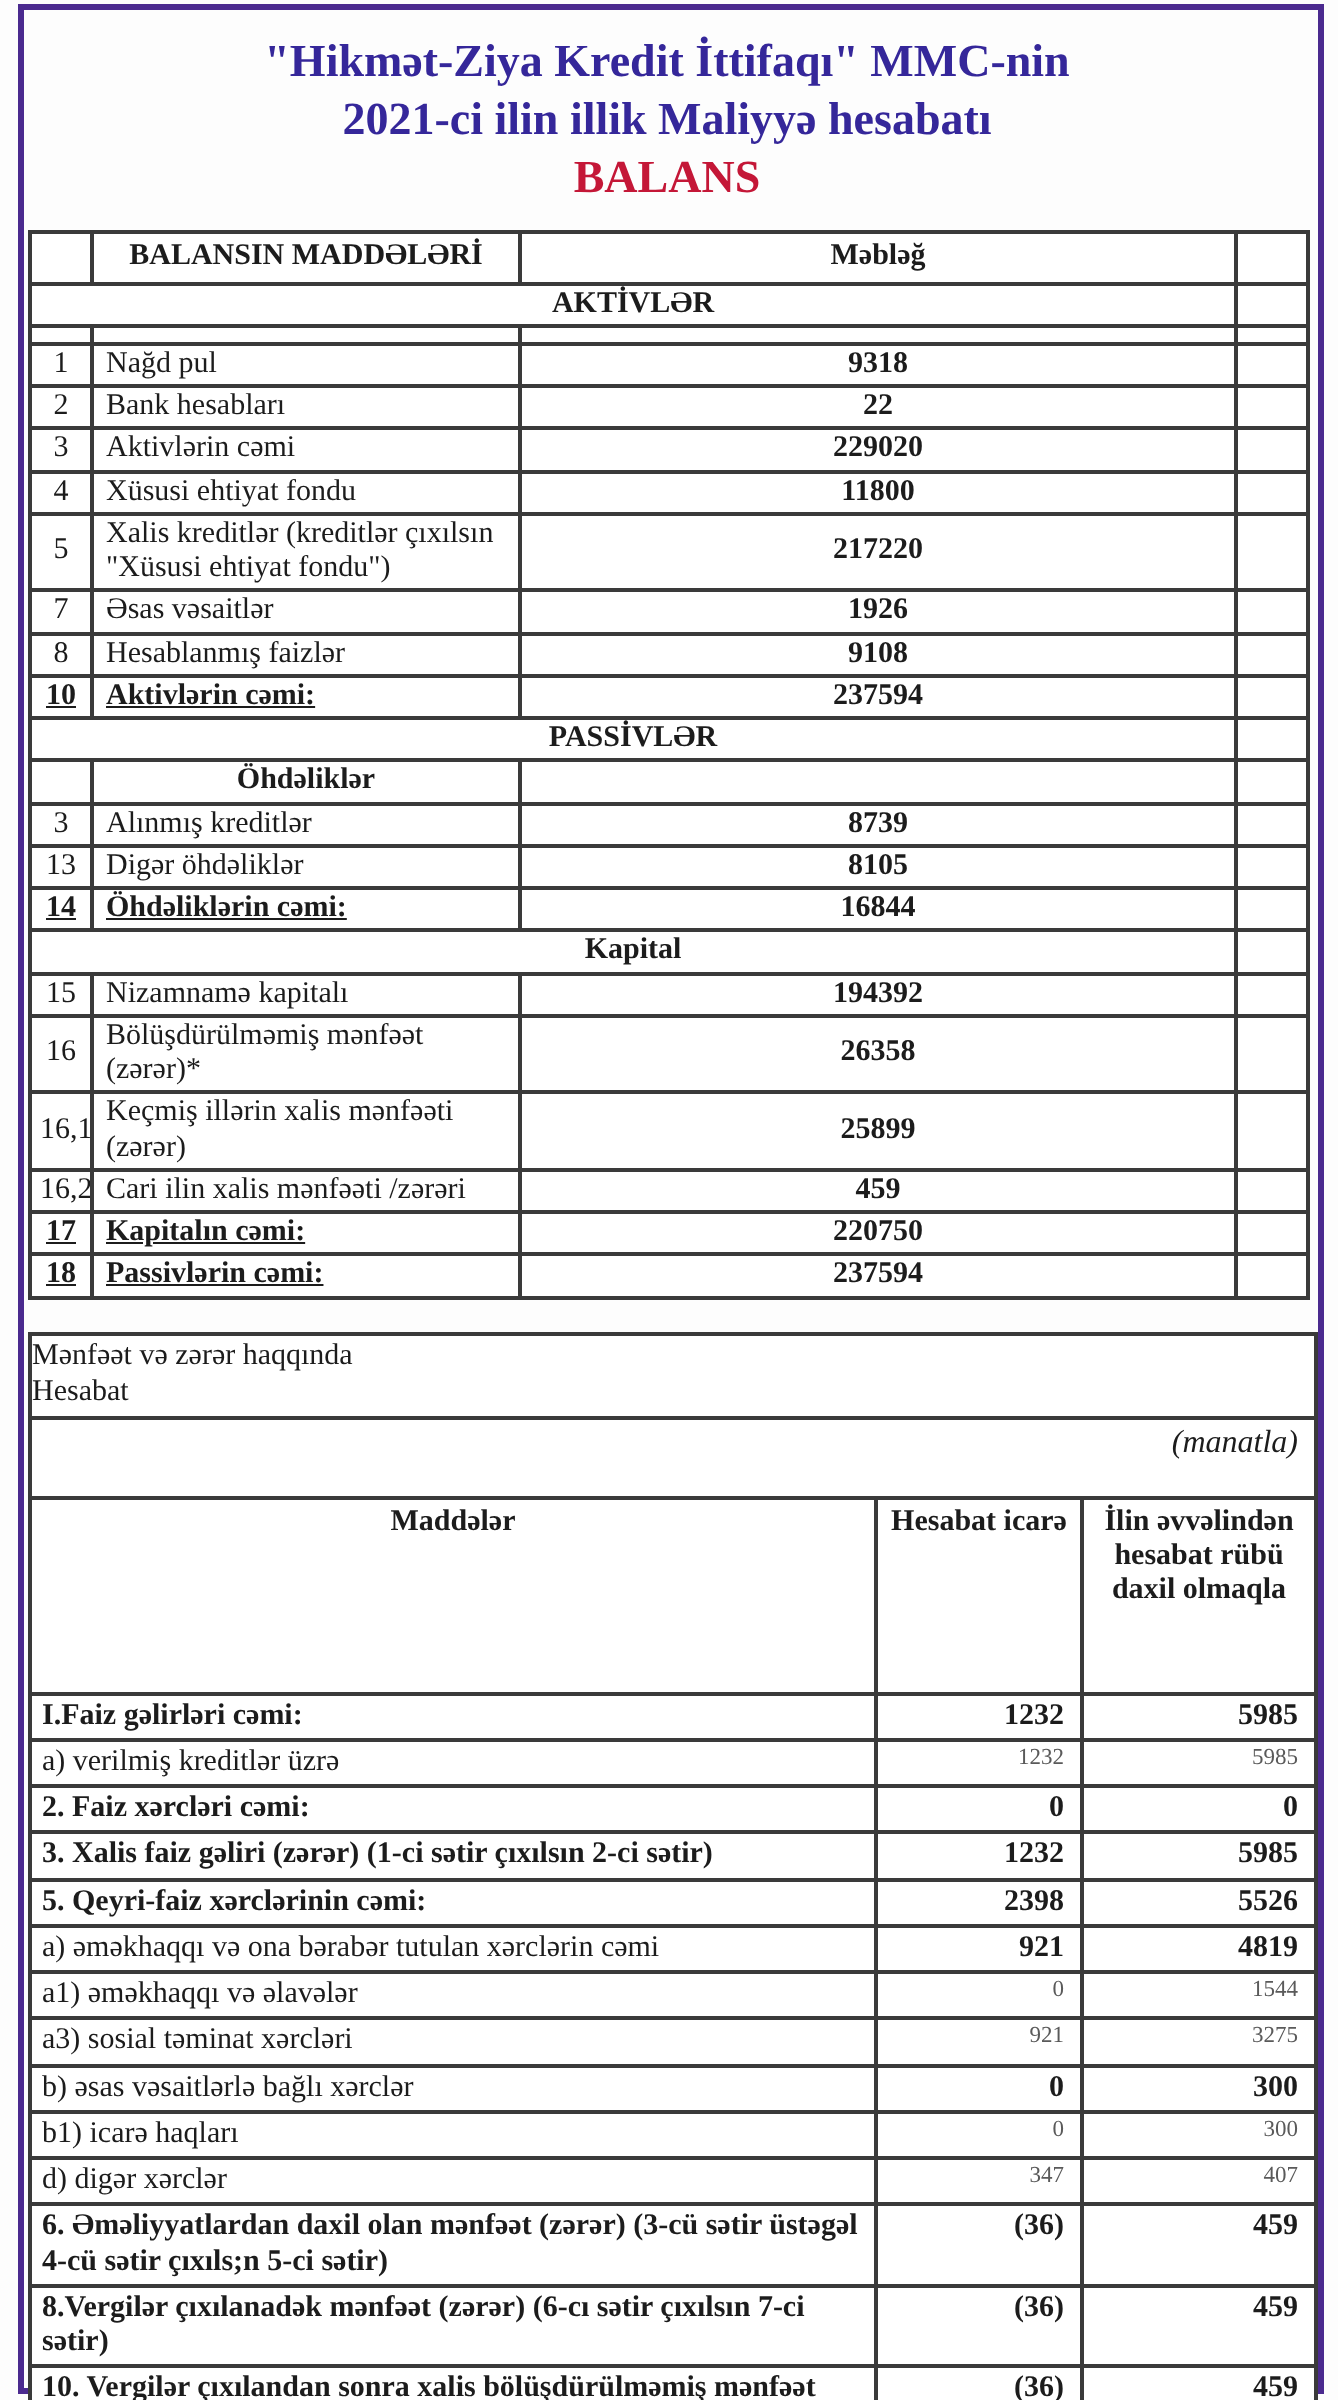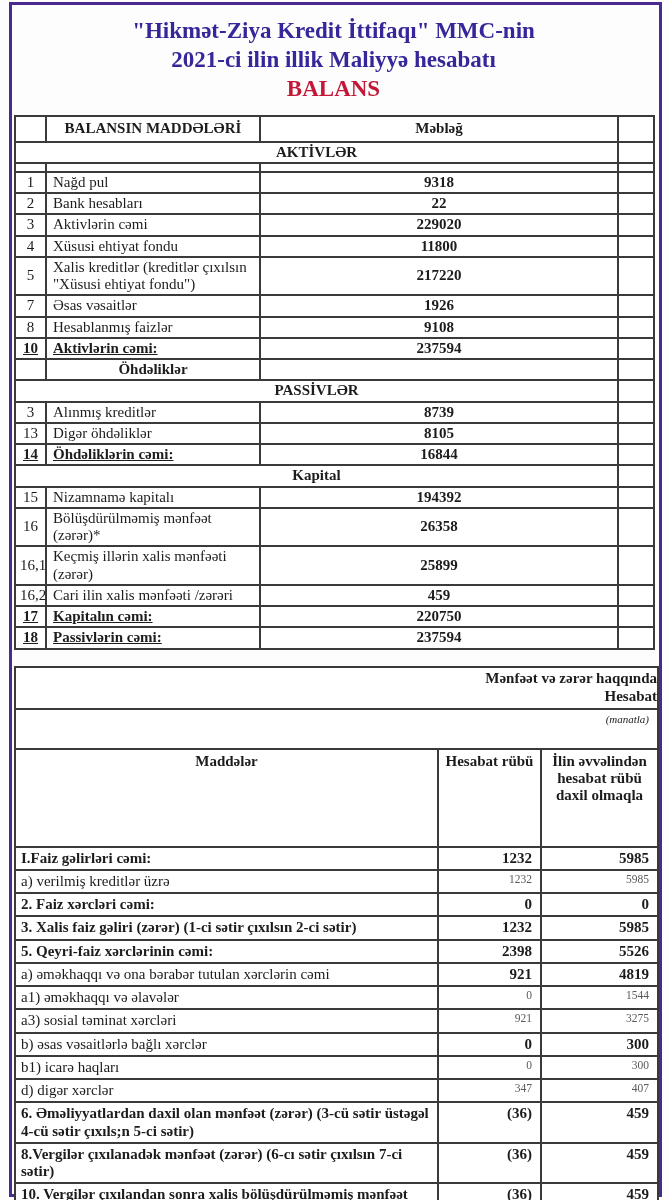--- a/index.html
+++ b/index.html
@@ -34,22 +34,22 @@
   .num-cell { text-align:center; }
   .name-cell { text-align:left; padding-left:6px !important; }
   .val-cell { text-align:center; font-weight:bold; }
   .section-cell { text-align:center; font-weight:bold; height:20px; }
   .subheader-cell { text-align:center; font-weight:bold; }
   .spacer-row td { height:9px; padding:0; }
   .bold-row .num-cell, .bold-row .name-cell { font-weight:bold;text-decoration:underline; }
 
   
   .pl-table { width:643px; margin-top:16px; }
-  .pl-title { height:42px; text-align:right; font-weight:bold; vertical-align:middle; }
-  .pl-currency { height:40px; text-align:right; font-style:italic; font-size:11px; vertical-align:top; padding:3px 8px 0 0; }
+  .pl-title { height:42px; text-align:left; font-weight:normal; vertical-align:middle; }
+  .pl-currency { height:40px; text-align:right; font-style:italic; font-size:16px; vertical-align:top; padding:3px 8px 0 0; }
   .pl-header td { height:98px; font-weight:bold; text-align:center; vertical-align:top; padding-top:3px; }
   .pl-name { text-align:left; padding:2px 4px 2px 5px; }
   .pl-val { text-align:right; padding:2px 8px 2px 2px; vertical-align:top; }
   .pl-row td { height:22px; }
   .pl-row.bold td { font-weight:bold;margin-top:32px; }
   .pl-row.plain-boldval .pl-val { font-weight:bold; }
   .pl-row.small .pl-val { font-size:11.5px; color:var(--smallval,#5a5a5a); }
 </style>
 </head>
 <body>
@@ -132,27 +132,27 @@
           <td class="val-cell">9108</td>
           <td></td>
         </tr>
         <tr class="bold-row">
           <td class="num-cell">10</td>
           <td class="name-cell">Aktivlərin cəmi:</td>
           <td class="val-cell">237594</td>
           <td></td>
         </tr>
         <tr>
+          <td class="section-cell" colspan="3">PASSİVLƏR</td>
+          <td></td>
+        </tr>
+        <tr>
           <td></td>
           <td class="subheader-cell">Öhdəliklər</td>
           <td></td>
-          <td></td>
-        </tr>
-        <tr>
-          <td class="section-cell" colspan="3">PASSİVLƏR</td>
           <td></td>
         </tr>
         <tr>
           <td class="num-cell">3</td>
           <td class="name-cell">Alınmış kreditlər</td>
           <td class="val-cell">8739</td>
           <td></td>
         </tr>
         <tr>
           <td class="num-cell">13</td>
@@ -220,21 +220,21 @@
         <td colspan="3" class="pl-title">
           <div>Mənfəət və zərər haqqında</div>
           <div>Hesabat</div>
         </td>
       </tr>
       <tr>
         <td colspan="3" class="pl-currency">(manatla)</td>
       </tr>
       <tr class="pl-header">
         <td>Maddələr</td>
-        <td>Hesabat rübü</td>
+        <td>Hesabat icarə</td>
         <td>İlin əvvəlindən hesabat rübü daxil olmaqla</td>
       </tr>
     </tbody>
     <tbody id="pl-body">
         <tr class="pl-row bold">
           <td class="pl-name">I.Faiz gəlirləri cəmi:</td>
           <td class="pl-val">1232</td>
           <td class="pl-val">5985</td>
         </tr>
         <tr class="pl-row small">

